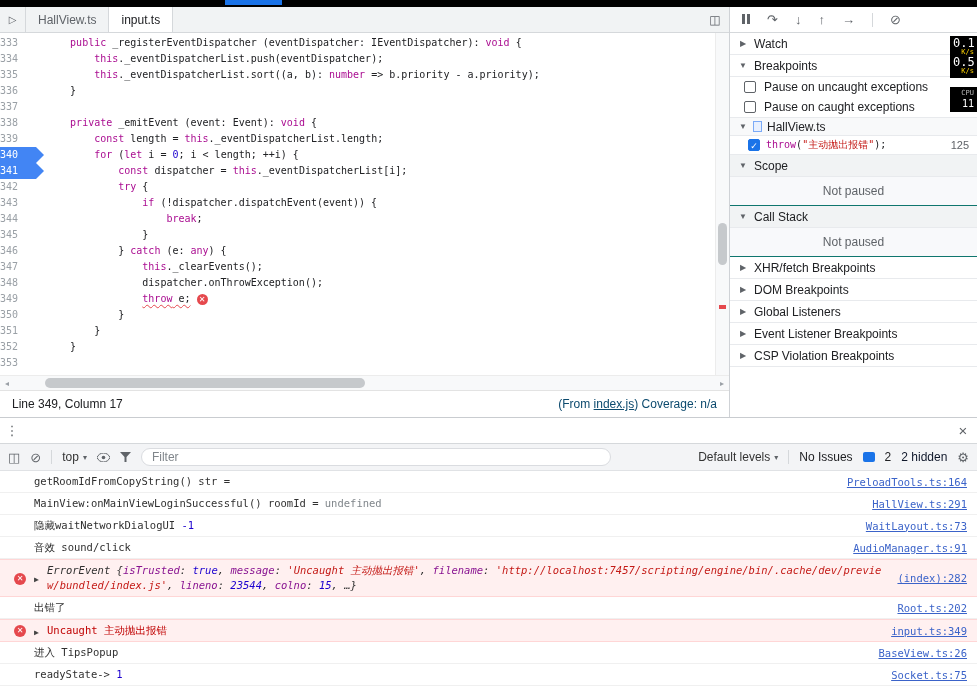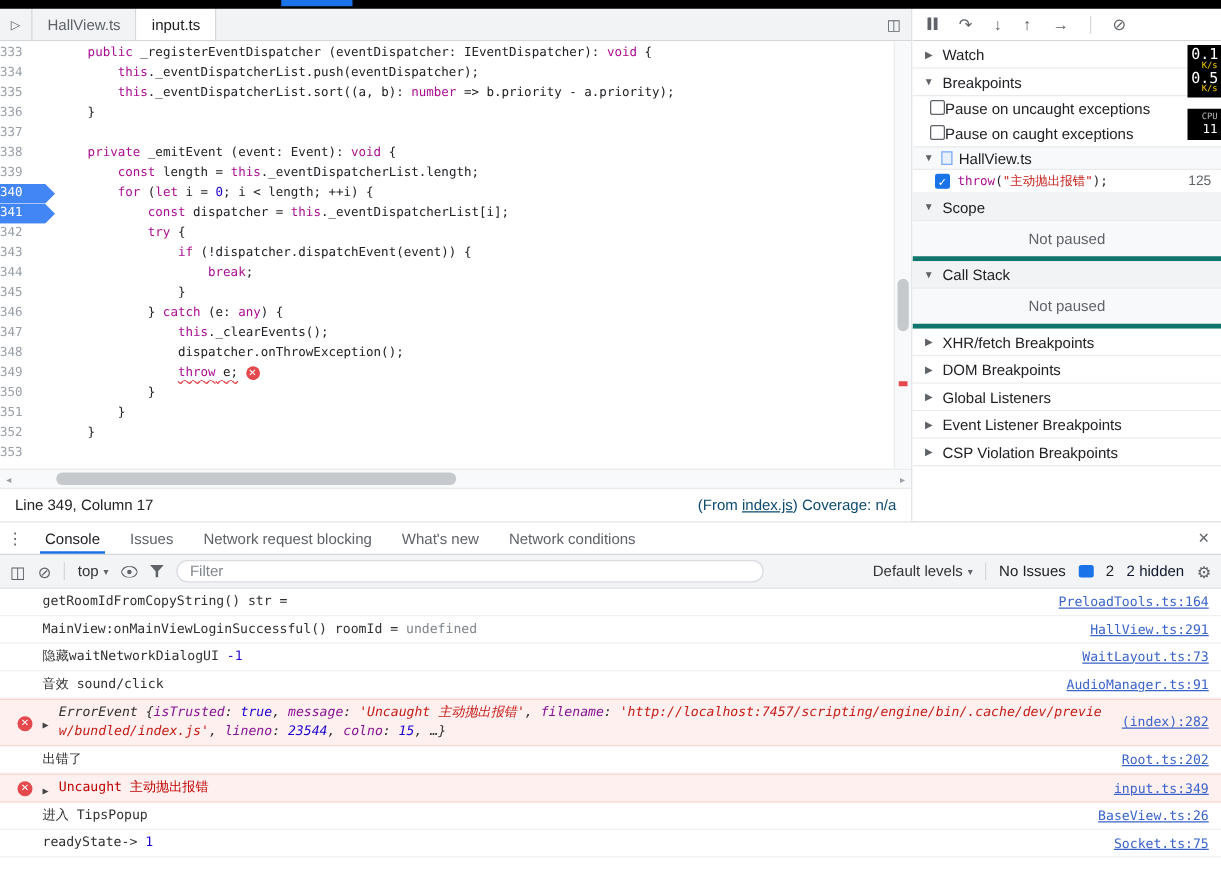--- a/index.html
+++ b/index.html
@@ -42,22 +42,22 @@
   
   .sidebar{flex:1;display:flex;flex-direction:column;background:#fff;overflow:hidden}
   .debug-toolbar{height:26px;flex:none;border-bottom:1px solid #d5d8db;display:flex;align-items:center;padding:0 12px;gap:17px;background:#fff}
   .dbg-ico{color:#5f6368;font-size:13px;cursor:pointer;line-height:1}
   .pausebars{display:inline-flex;gap:2px}
   .pausebars i{width:3px;height:10px;background:#5f6368;display:inline-block}
   .dbg-sep{width:1px;height:14px;background:#d5d8db}
   .sb-head{height:22px;display:flex;align-items:center;gap:6px;padding:0 8px;border-bottom:1px solid #e8eaed;cursor:pointer;background:#fff}
   .sb-head.shaded{background:#f1f3f4}
   .tri{color:#5f6368;font-size:8px;width:10px;text-align:center}
-  .sb-body{background:#f8f9fb;color:#5f6368;text-align:center;padding:7px 0;border-bottom:4px solid #0f766e}
-  .cbrow{display:flex;align-items:flex-start;padding:3px 8px 3px 14px;cursor:pointer}
+  .sb-body{background:#f8f9fb;color:#5f6368;text-align:center;padding:7px 0;border-bottom:1px solid #0f766e}
+  .cbrow{display:flex;align-items:center;gap:8px;padding:3px 8px 3px 14px;cursor:pointer}
   .cb{width:12px;height:12px;border:1.5px solid #5f6368;border-radius:2px;flex:none;background:#fff}
   .cb.checked{background:var(--accent);border-color:var(--accent);color:#fff;font-size:9px;line-height:12px;text-align:center}
   .bp-group{height:19px;display:flex;align-items:center;gap:5px;padding:0 8px;background:#f8f9fa;border-top:1px solid #e8eaed;border-bottom:1px solid #e8eaed;cursor:pointer}
   .fileico{width:9px;height:11px;background:#e8f0fe;border:1px solid #7baaf7;flex:none}
   .bp-entry{height:19px;display:flex;align-items:center;gap:6px;padding:0 8px 0 18px;border-bottom:1px solid #e8eaed}
   .bp-code{font-family:"DejaVu Sans Mono",monospace;font-size:10px;white-space:pre;flex:1;overflow:hidden}
   .bp-line{color:#5f6368;font-size:11px}
   
   .drawer{height:278px;border-top:1px solid #c9ccd0;display:flex;flex-direction:column;background:#fff}
   .dtabs{height:26px;flex:none;display:flex;align-items:stretch;border-bottom:1px solid #d5d8db;background:#fff}
@@ -303,27 +303,20 @@
             <span class="tri">▶</span>
             <span>CSP Violation Breakpoints</span>
           </div>
         </div>
     </div>
   </div>
 
   <div class="drawer">
     <div class="dtabs">
       <div class="kebab">⋮</div>
-      <div id="drawer-tabs" style="display:flex">
-          <div class="dtab active">Console</div>
-          <div class="dtab">Issues</div>
-          <div class="dtab">Network request blocking</div>
-          <div class="dtab">What's new</div>
-          <div class="dtab">Network conditions</div>
-        </div>
       <div class="spacer"></div>
       <div class="dclose">×</div>
     </div>
 
     <div class="ctoolbar">
       <span class="ct-ico">◫</span>
       <span class="ct-ico">⊘</span>
       <span class="ct-sep"></span>
       <span class="ct-dd">
         <span>top</span>

